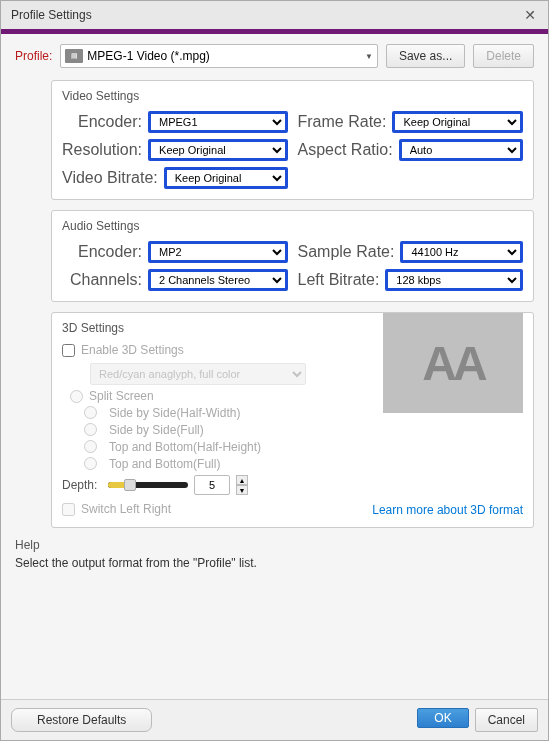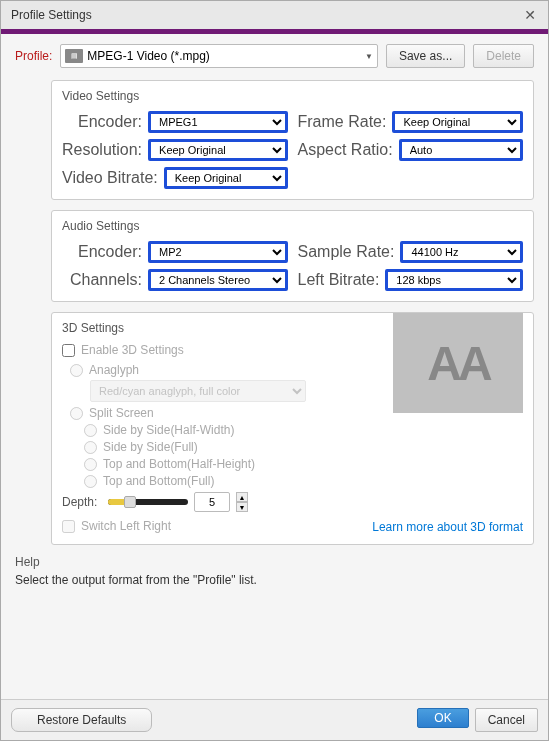--- a/index.html
+++ b/index.html
@@ -163,22 +163,21 @@
     }
     .radio-row {
       display: flex;
       align-items: center;
       gap: 6px;
       margin-left: 8px;
       margin-bottom: 3px;
     }
     .sub-radio-row {
       display: flex;
-      align-items: center;
-      gap: 6px;
+      gap: 12px;
       margin-left: 22px;
       margin-bottom: 3px;
     }
     .disabled-text {
       color: #aaa;
       font-size: 12px;
     }
     .disabled-select {
       background: #f0f0f0;
       color: #aaa;
@@ -192,21 +191,21 @@
     input[type="checkbox"], input[type="radio"] {
       width: 13px;
       height: 13px;
       cursor: pointer;
     }
     input[type="radio"]:disabled, input[type="checkbox"]:disabled {
       cursor: default;
     }
     .preview-area {
       float: right;
-      width: 130px;
+      width: 140px;
       height: 100px;
       background: #c0c0c0;
       display: flex;
       align-items: center;
       justify-content: center;
       margin-left: 10px;
       margin-top: -30px;
     }
     .preview-text {
       font-size: 48px;
@@ -434,24 +433,20 @@
 
       <div class="preview-area">
         <span class="preview-text">AA</span>
       </div>
 
       <div class="checkbox-row">
         <input type="checkbox" id="enable3d" style="">
         <label for="enable3d" class="disabled-text">Enable 3D Settings</label>
       </div>
 
-      <div class="radio-row">
-        <input type="radio" name="mode3d" disabled="" style="">
-        <span class="disabled-text">Anaglyph</span>
-      </div>
       <div style="margin-left:28px; margin-bottom:4px;">
         <select class="disabled-select" disabled="">
           <option>Red/cyan anaglyph, full color</option>
         </select>
       </div>
 
       <div class="radio-row">
         <input type="radio" name="mode3d" disabled="" style="">
         <span class="disabled-text">Split Screen</span>
       </div>

